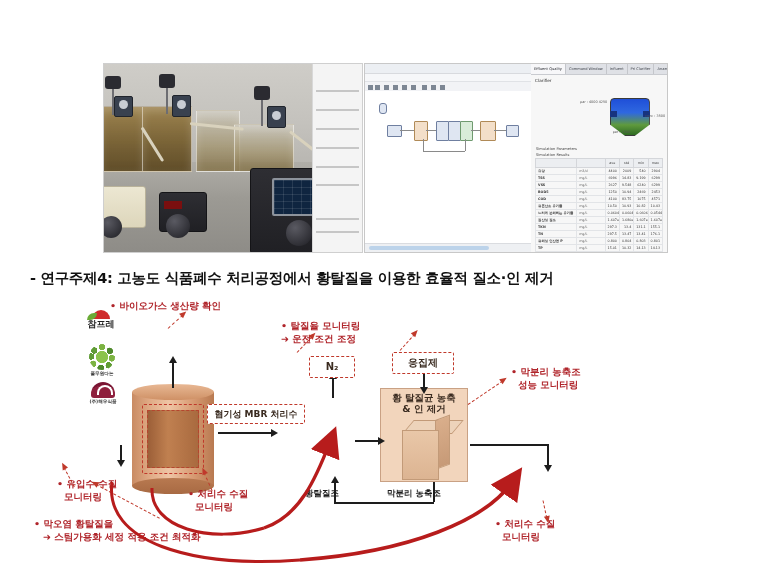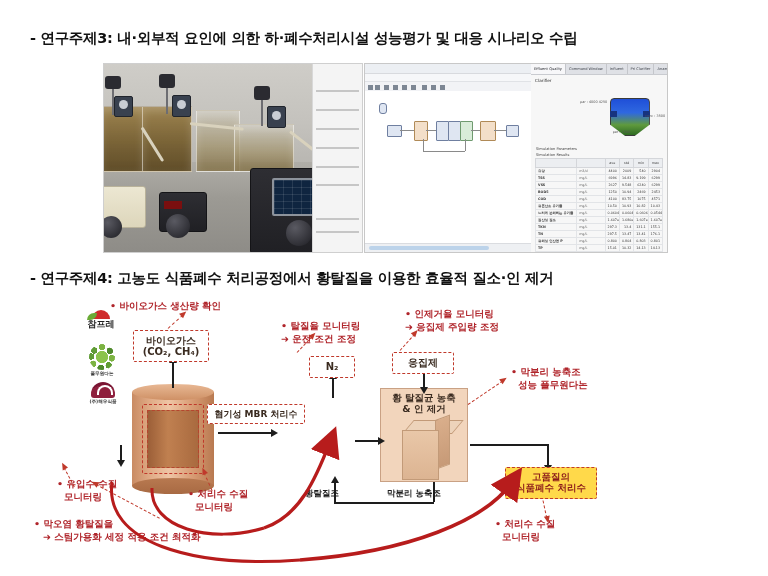--- a/index.html
+++ b/index.html
@@ -167,21 +167,20 @@
     background:radial-gradient(circle at 50% 120%,#8e1f3d 0 70%,transparent 71%),#7a1533;
     border-radius:12px 12px 3px 3px;}
   .lg3-shape:after{content:"";position:absolute;left:50%;top:3px;width:12px;height:8px;margin-left:-6px;
     border:2px solid #fff;border-bottom:none;border-radius:12px 12px 0 0;}
 </style>
 </head>
 <body>
 
 <div class="page">
 
-  <div class="heading" id="heading-3">- 연구주제3: 내·외부적 요인에 의한 하·폐수처리시설 성능평가 및 대응 시나리오 수립</div>
 
   <div id="photo-lab">
     <div class="ph-wall"></div>
     <div class="ph-floor"></div>
 
     <div class="ph-tank" style="left:-4px;top:42px;width:42px;height:64px;"></div>
     <div class="ph-tank" style="left:38px;top:42px;width:48px;height:64px;"></div>
     <div class="ph-tank clear" style="left:92px;top:46px;width:42px;height:60px;"></div>
     <div class="ph-tank clear" style="left:130px;top:60px;width:58px;height:46px;"></div>
 
@@ -433,26 +432,20 @@
       <div class="body"></div>
       <div class="top"></div>
       <div class="bot"></div>
       <div class="inner"></div>
       <div class="membrane"></div>
     </div>
 
     <div class="arrow v up" style="left:172px;top:70px;height:26px;">
         <span class="tip"></span>
       </div>
-    <div class="dbox dashed" id="node-biogas" style="left:133px;top:38px;width:76px;height:32px;">
-      <span>
-          <span style="display:block">바이오가스</span>
-          <span style="display:block">(CO₂, CH₄)</span>
-        </span>
-    </div>
 
     <div class="dbox dashed small" id="node-mbr-effluent" style="left:207px;top:112px;width:98px;height:20px;">
       <span>혐기성 MBR 처리수</span>
     </div>
     <div class="arrow h right" style="left:218px;top:140px;width:54px;">
         <span class="tip"></span>
       </div>
 
     <div class="caption" style="left:305px;top:196px;">황탈질조</div>
 
@@ -490,53 +483,43 @@
     <div class="arrow h" style="left:334px;top:210px;width:100px;"></div>
     <div class="arrow v" style="left:433px;top:190px;height:20px;"></div>
     <div class="arrow v up" style="left:334px;top:190px;height:20px;">
         <span class="tip"></span>
       </div>
 
     <div class="arrow h" style="left:470px;top:152px;width:78px;"></div>
     <div class="arrow v down" style="left:547px;top:152px;height:22px;">
         <span class="tip"></span>
       </div>
-    <div class="dbox yellowbox" id="node-product" style="left:505px;top:175px;width:92px;height:32px;">
-      <span>
-          <span style="display:block">고품질의</span>
-          <span style="display:block">식품폐수 처리수</span>
-        </span>
-    </div>
 
     <div class="anno" style="left:110px;top:8px;">
       <div>• 바이오가스 생산량 확인</div>
     </div>
     <div class="dashline" style="left:168px;top:36px;width:20px;transform:rotate(-42deg);">
         <span class="tip"></span>
       </div>
 
     <div class="anno" style="left:281px;top:28px;">
       <div>• 탈질율 모니터링</div>
       <div>➜ 운전 조건 조정</div>
     </div>
     <div class="dashline" style="left:297px;top:60px;width:22px;transform:rotate(-46deg);">
         <span class="tip"></span>
       </div>
 
-    <div class="anno" style="left:405px;top:16px;">
-      <div>• 인제거율 모니터링</div>
-      <div>➜ 응집제 주입량 조정</div>
-    </div>
     <div class="dashline" style="left:400px;top:58px;width:22px;transform:rotate(-48deg);">
         <span class="tip"></span>
       </div>
 
     <div class="anno" style="left:511px;top:74px;text-align:left;">
       <div>• 막분리 농축조</div>
-      <div style="padding-left:7px;">성능 풀무원다논</div>
+      <div style="padding-left:7px;">성능 모니터링</div>
     </div>
     <div class="dashline" style="left:468px;top:112px;width:42px;transform:rotate(-34deg);">
         <span class="tip"></span>
       </div>
 
     <div class="anno" style="left:57px;top:186px;">
       <div>• 유입수 수질</div>
       <div style="padding-left:7px;">모니터링</div>
     </div>
     <div class="dashline rev" style="left:64px;top:175px;width:22px;transform:rotate(62deg);">

